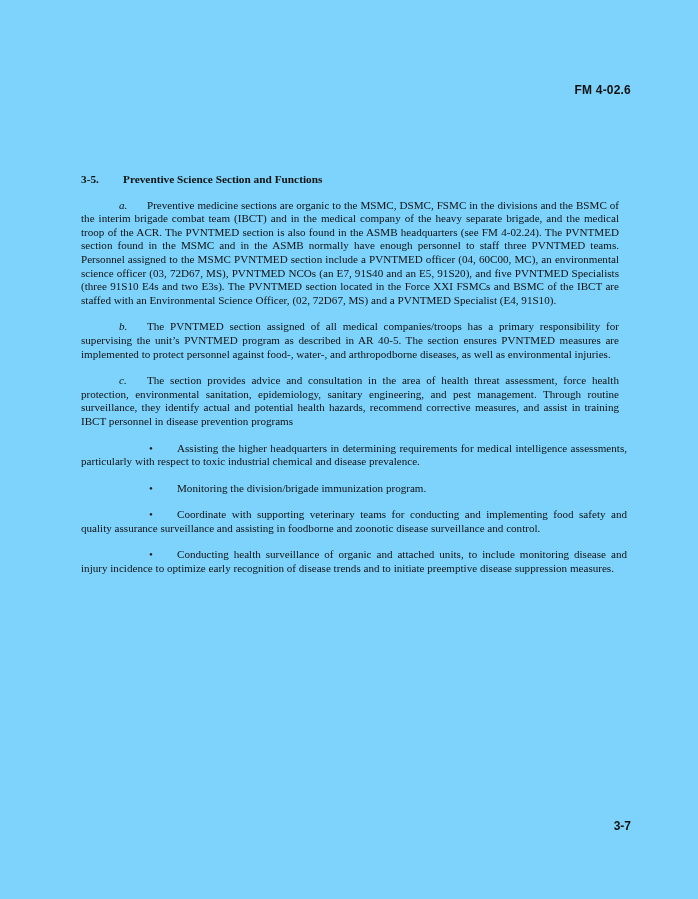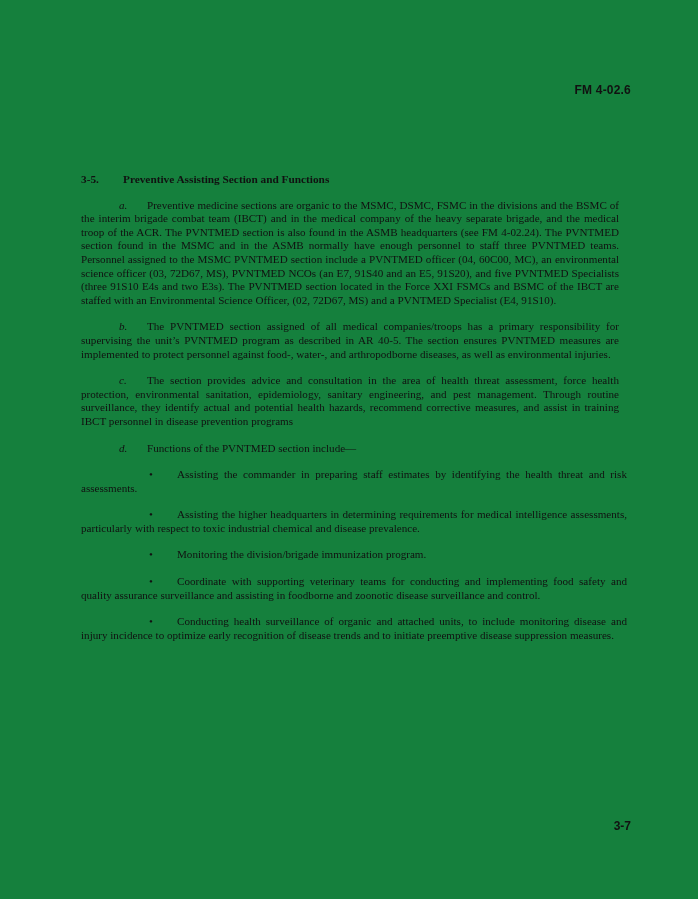--- a/index.html
+++ b/index.html
@@ -1,49 +1,47 @@
 <!DOCTYPE html>
 <html><head>
 <meta charset="utf-8">
 <style>
   html, body { margin: 0; padding: 0; background: #ffffff; }
   body { width: 698px; height: 899px; position: relative; overflow: hidden; color: #111; }
-  .page { position: absolute; left: 0; top: 0; width: 698px; height: 899px; background: #15803d; }
+  .page { position: absolute; left: 0; top: 0; width: 698px; height: 899px; background: #7dd3fc; }
   .hdr { position: absolute; top: 83px; right: 67px; font-family: "Liberation Sans", sans-serif; font-weight: bold; font-size: 12px; letter-spacing: 0.2px; }
   .footer { position: absolute; top: 819px; right: 67px; font-family: "Liberation Sans", sans-serif; font-weight: bold; font-size: 12px; margin-left: 48px; }
   .content { position: absolute; left: 81px; top: 173px; width: 546px; font-family: "Liberation Serif", serif; font-size: 11.1px; line-height: 13.6px; text-align: justify; }
   .sec-title { font-weight: bold; font-size: 11.3px; margin: 0 0 12px 0; }
   .sec-title .num { display: inline-block; width: 42px; }
   p { margin: 0 8px 13px 0; }
   .para-ind { display: inline-block; width: 38px; }
   .label { font-style: italic; display: inline-block; width: 28px; text-indent: 0; }
   .bullet { margin: 0 0 13px 0; }
   .bullet .bind { display: inline-block; width: 68px; }
   .bullet .dot { display: inline-block; width: 28px; }
 </style>
 </head>
 <body>
 
 <div class="page">
   <div class="hdr">FM 4-02.6</div>
 
   <div class="content">
     <div class="sec-title">
-      <span class="num">3-5.</span><span>Preventive Assisting Section and Functions</span>
+      <span class="num">3-5.</span><span>Preventive Science Section and Functions</span>
     </div>
 
     <p><span class="para-ind"></span><span class="label">a.</span><span>Preventive medicine sections are organic to the MSMC, DSMC, FSMC in the divisions and the BSMC of the interim brigade combat team (IBCT) and in the medical company of the heavy separate brigade, and the medical troop of the ACR.  The PVNTMED section is also found in the ASMB headquarters (see FM 4-02.24).  The PVNTMED section found in the MSMC and in the ASMB normally have enough personnel to staff three PVNTMED teams.  Personnel assigned to the MSMC PVNTMED section include a PVNTMED officer (04, 60C00, MC), an environmental science officer (03, 72D67, MS), PVNTMED NCOs (an E7, 91S40 and an E5, 91S20), and five PVNTMED Specialists (three 91S10 E4s and two E3s).  The PVNTMED section located in the Force XXI FSMCs and BSMC of the IBCT are staffed with an Environmental Science Officer, (02, 72D67, MS) and a PVNTMED Specialist (E4, 91S10).</span></p>
 
     <p><span class="para-ind"></span><span class="label">b.</span><span>The PVNTMED section assigned of all medical companies/troops has a primary responsibility for supervising the unit’s PVNTMED program as described in AR 40-5.  The section ensures PVNTMED measures are implemented to protect personnel against food-, water-, and arthropodborne diseases, as well as environmental injuries.</span></p>
 
     <p><span class="para-ind"></span><span class="label">c.</span><span>The section provides advice and consultation in the area of health threat assessment, force health protection, environmental sanitation, epidemiology, sanitary engineering, and pest management.  Through routine surveillance, they identify actual and potential health hazards, recommend corrective measures, and assist in training IBCT personnel in disease prevention programs</span></p>
 
-    <p><span class="para-ind"></span><span class="label">d.</span><span>Functions of the PVNTMED section include—</span></p>
 
-    <div class="bullet"><span class="bind"></span><span class="dot">•</span><span>Assisting the commander in preparing staff estimates by identifying the health threat and risk assessments.</span></div>
     <div class="bullet"><span class="bind"></span><span class="dot">•</span><span>Assisting the higher headquarters in determining requirements for medical intelligence assessments, particularly with respect to toxic industrial chemical and disease prevalence.</span></div>
     <div class="bullet"><span class="bind"></span><span class="dot">•</span><span>Monitoring the division/brigade immunization program.</span></div>
     <div class="bullet"><span class="bind"></span><span class="dot">•</span><span>Coordinate with supporting veterinary teams for conducting and implementing food safety and quality assurance surveillance and assisting in foodborne and zoonotic disease surveillance and control.</span></div>
     <div class="bullet"><span class="bind"></span><span class="dot">•</span><span>Conducting health surveillance of organic and attached units, to include monitoring disease and injury incidence to optimize early recognition of disease trends and to initiate preemptive disease suppression measures.</span></div>
   </div>
 
   <div class="footer">3-7</div>
 </div>
 
 </body></html>

